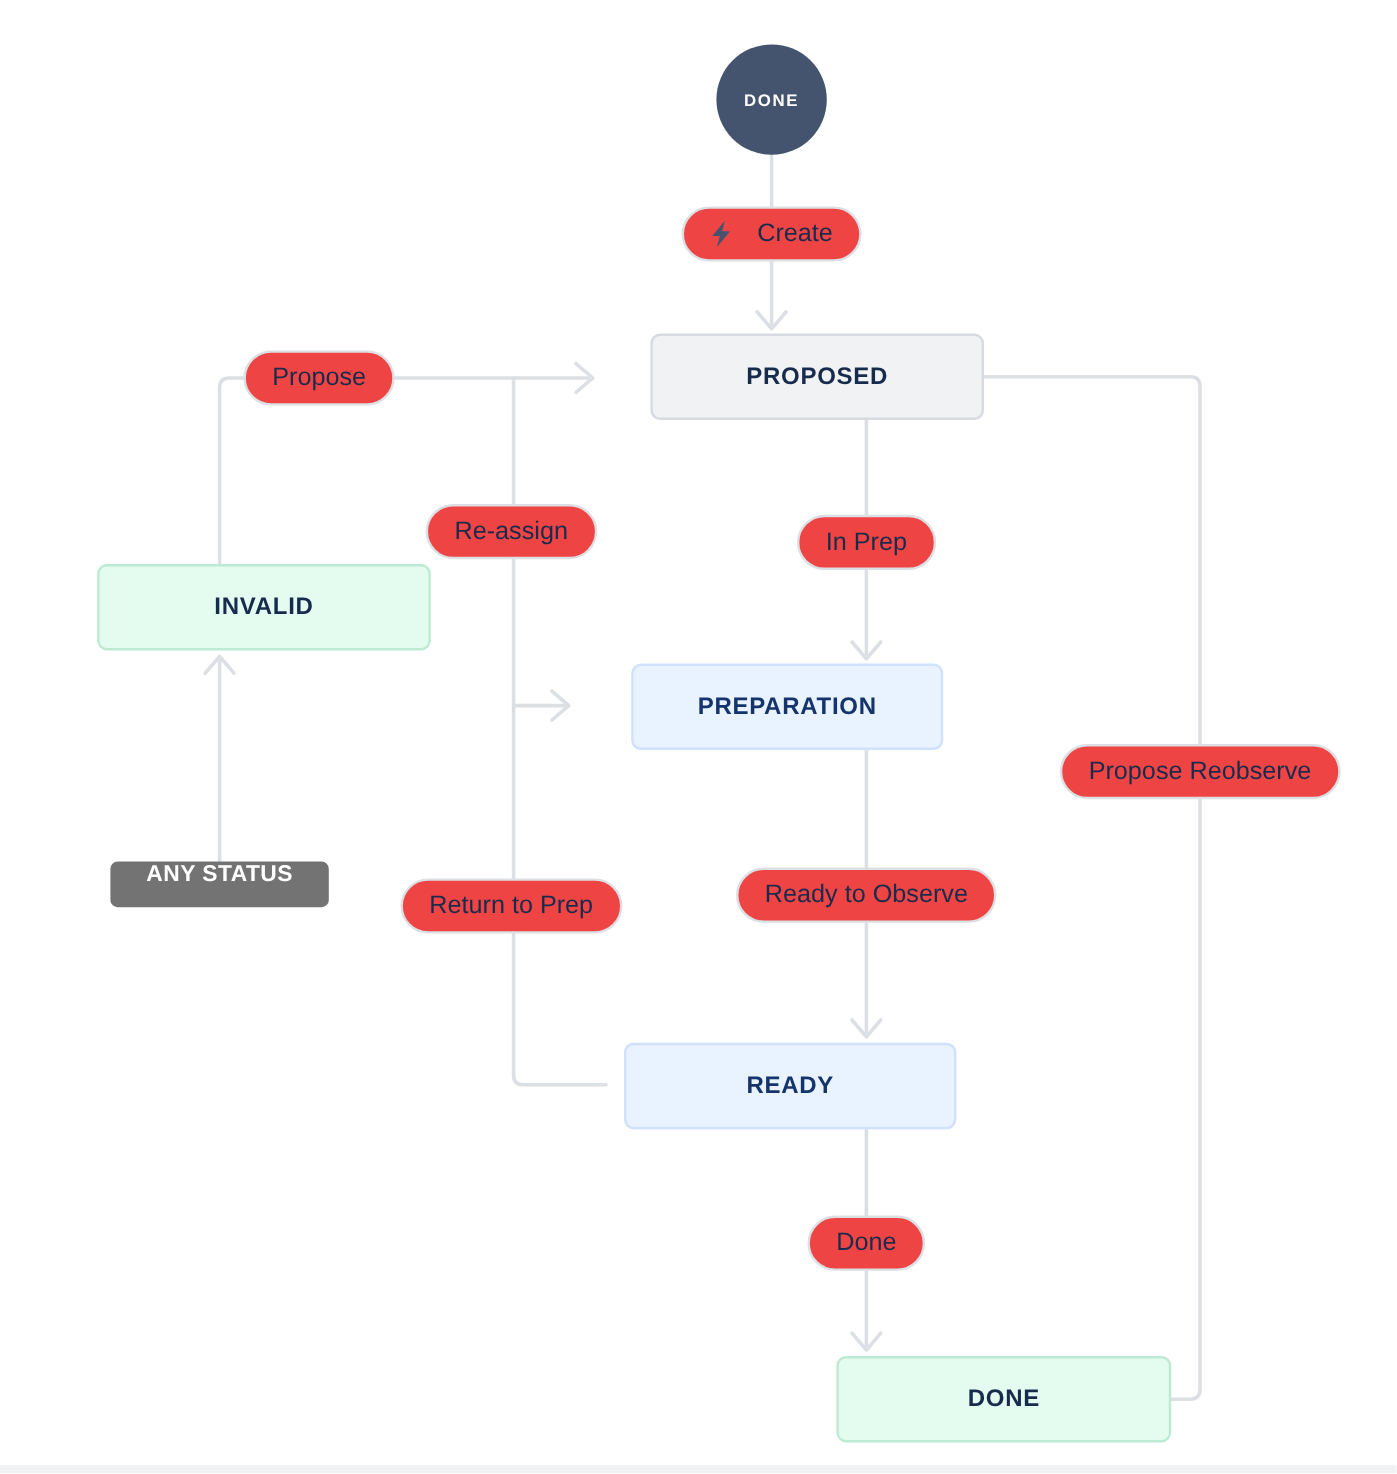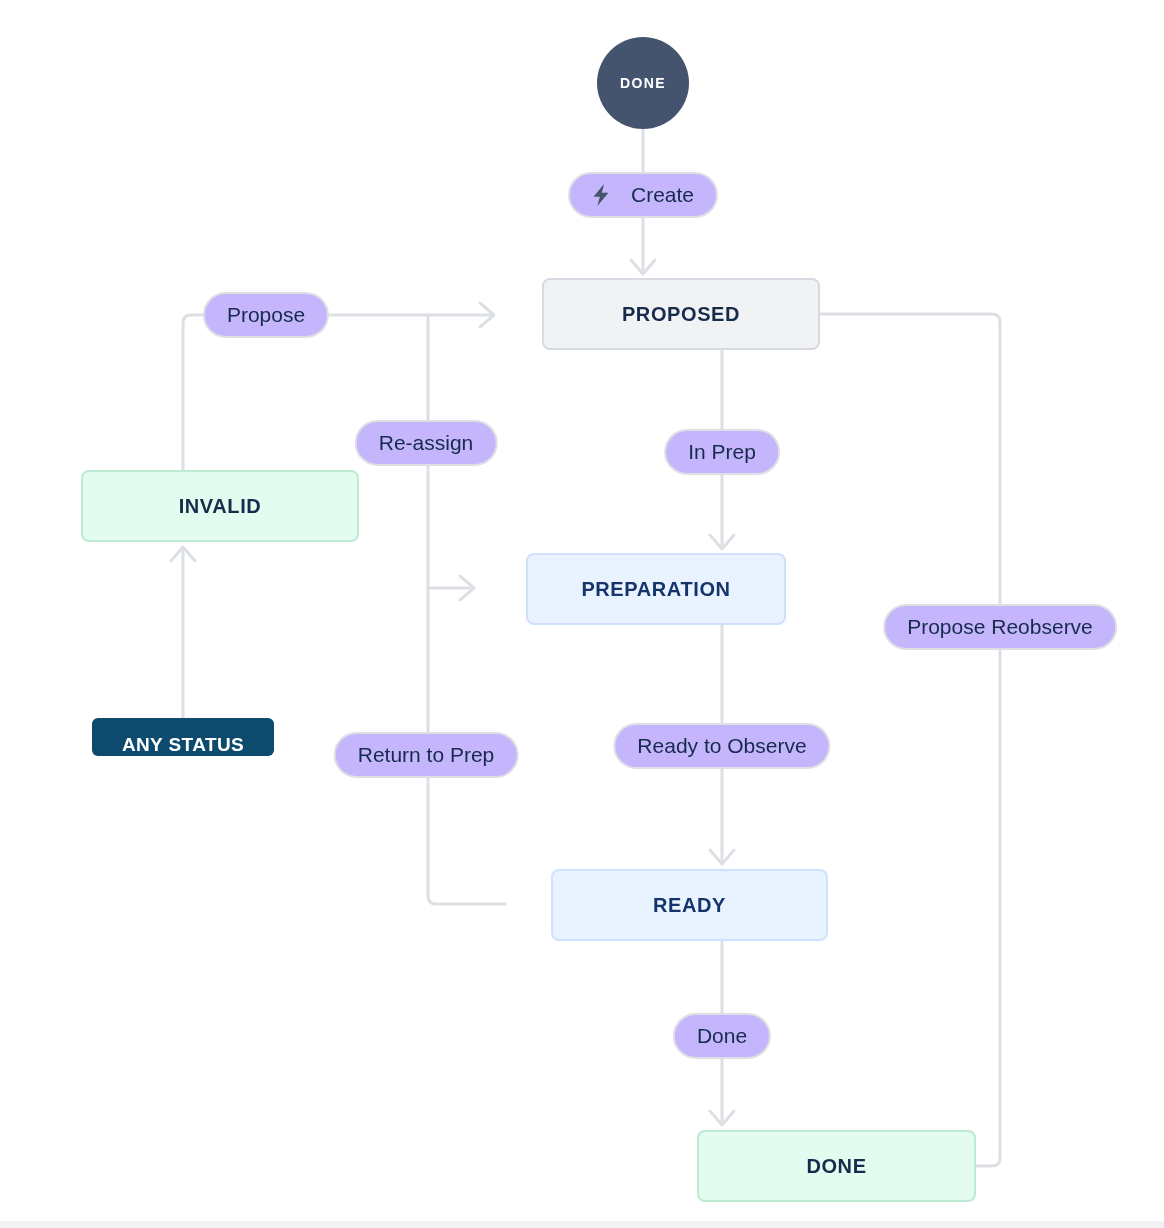--- a/index.html
+++ b/index.html
@@ -48,21 +48,21 @@
     color: #172b4d;
     border: 2px solid transparent;
     margin-left: 37px;
   }
   .node.neutral { background: #f1f2f4; border-color: #d7dae0; }
   .node.info    { background: #e9f2ff; border-color: #cfe1fd; color: #14346b; }
   .node.success { background: #e3fcef; border-color: #bcead2; }
   .pill {
     position: absolute;
     transform: translate(-50%, -50%);
-    background: #c4b5fd;
+    background: #ef4444;
     border: 2px solid #dcdfe4;
     border-radius: 26px;
     padding: 9px 22px;
     font-size: 21px;
     color: #172b4d;
     display: flex;
     align-items: center;
     gap: 21px;
     white-space: nowrap;
   }
@@ -75,28 +75,28 @@
     display: flex;
     align-items: center;
     justify-content: center;
     color: #ffffff;
     font-weight: bold;
     font-size: 14px;
     letter-spacing: 1.4px;
   }
   .badge {
     position: absolute;
-    background: #0c4a6e;
+    background: #737373;
     color: #ffffff;
     font-weight: bold;
     font-size: 19px;
     letter-spacing: 0.4px;
     border-radius: 6px;
     display: flex;
-    align-items: flex-end;
+    align-items: flex-start;
     justify-content: center;
   }
   .bolt { display: inline-flex; }
   .bottom-track {
     position: absolute;
     left: 0;
     bottom: 0;
     width: 1164px;
     height: 7px;
     background: #f1f2f4;
@@ -153,21 +153,21 @@
   </div>
 
   <div class="pill" style="left:426px; top:443px;">
     <span>Re-assign</span>
   </div>
 
   <div class="pill" style="left:722px; top:452px;">
     <span>In Prep</span>
   </div>
 
-  <div class="pill" style="left:1000px; top:627px;">
+  <div class="pill" style="left:1000px; top:643px;">
     <span>Propose Reobserve</span>
   </div>
 
   <div class="pill" style="left:426px; top:755px;">
     <span>Return to Prep</span>
   </div>
 
   <div class="pill" style="left:722px; top:746px;">
     <span>Ready to Observe</span>
   </div>
@@ -181,21 +181,21 @@
   </div>
 
   <div class="node success" style="left:44px; top:470px; width:278px; height:72px;">
     <span>INVALID</span>
   </div>
 
   <div class="node info" style="left:489px; top:553px; width:260px; height:72px;">
     <span>PREPARATION</span>
   </div>
 
-  <div class="node info" style="left:514px; top:869px; width:277px; height:72px;">
+  <div class="node info" style="left:483px; top:869px; width:277px; height:72px;">
     <span>READY</span>
   </div>
 
   <div class="node success" style="left:660px; top:1130px; width:279px; height:72px;">
     <span>DONE</span>
   </div>
 
   <div class="badge" style="left:92px; top:718px; width:182px; height:38px;">
     <span>ANY STATUS</span>
   </div>

